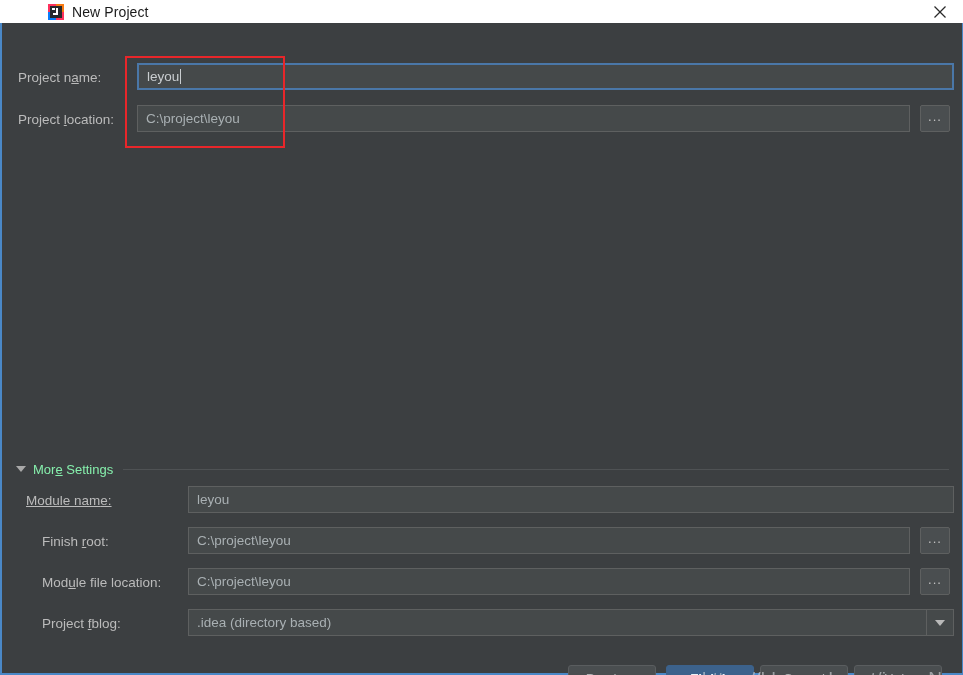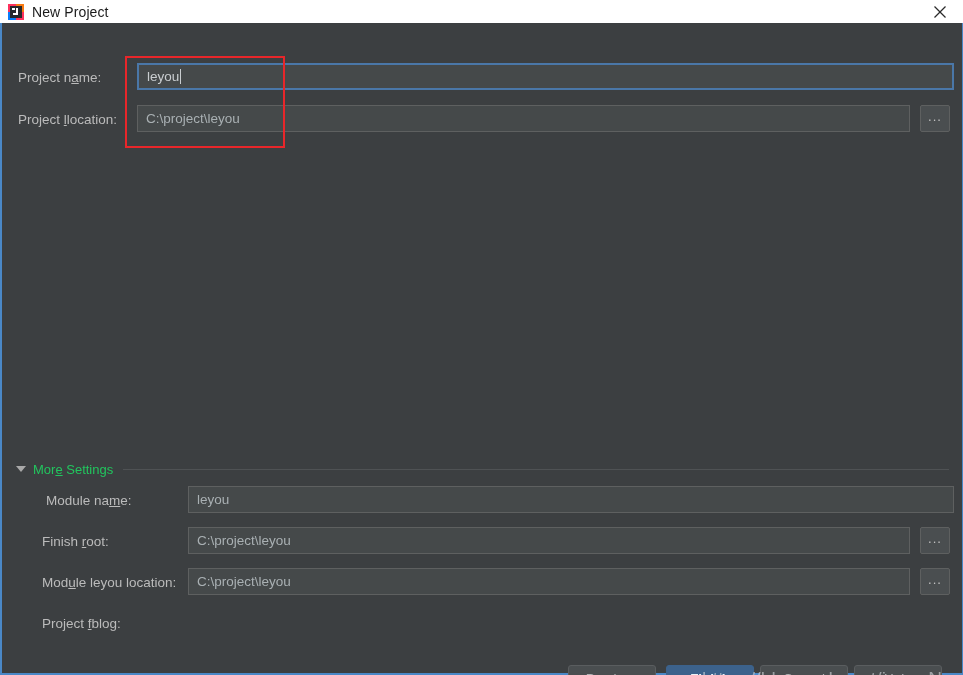--- a/index.html
+++ b/index.html
@@ -25,20 +25,21 @@
   }
   .titlebar {
     position: absolute;
     left: 0; top: 0;
     width: 963px;
     height: 23px;
     background: #ffffff;
     display: flex;
     align-items: center;
     box-sizing: border-box;
+    padding-left: 40px;
   }
   .title-icon {
     width: 16px; height: 16px;
     margin-left: 8px;
     margin-right: 8px;
     position: relative;
     flex: none;
   }
   .title-icon .q {
     position: absolute;
@@ -211,36 +212,36 @@
   }
   .ms-arrow {
     width: 0; height: 0;
     border-left: 5px solid transparent;
     border-right: 5px solid transparent;
     border-top: 6px solid #a9a9a9;
     margin-right: 7px;
     flex: none;
   }
   .ms-label {
-    color: #22c55e;
+    color: #86efac;
     font-size: 13px;
     white-space: nowrap;
     flex: none;
   }
   .ms-label u { text-decoration: underline; }
   .ms-line {
     flex: 1;
     height: 1px;
     background: #4f5254;
     margin-left: 10px;
     margin-right: 2px;
   }
 
   .sub-label { position: absolute; }
-  .row-mod-name-label   { left: 44px; top: 470px; }
+  .row-mod-name-label   { left: 24px; top: 470px; text-decoration: underline; }
   .row-mod-name-input   { position: absolute; left: 186px; top: 463px; width: 766px; }
   .row-content-label    { left: 40px; top: 511px; }
   .row-content-input    { position: absolute; left: 186px; top: 504px; width: 722px; }
   .row-content-browse   { position: absolute; left: 918px; top: 504px; }
   .row-modfile-label    { left: 40px; top: 552px; }
   .row-modfile-input    { position: absolute; left: 186px; top: 545px; width: 722px; }
   .row-modfile-browse   { position: absolute; left: 918px; top: 545px; }
   .row-format-label     { left: 40px; top: 593px; }
   .row-format-select    { position: absolute; left: 186px; top: 586px; width: 766px; }
 
@@ -342,21 +343,21 @@
   <div class="frame-bottom"></div>
 
   <div class="body">
 
     <div class="field-label row-proj-name-label"><span>Project n</span><u>a</u><span>me:</span></div>
     <div class="text-input focused row-proj-name-input">
       <span>leyou</span>
         <span class="caret"></span>
     </div>
 
-    <div class="field-label row-proj-loc-label"><span>Project </span><u>l</u><span>location:</span></div>
+    <div class="field-label row-proj-loc-label"><span>Project </span><u>l</u><span>ocation:</span></div>
     <div class="text-input row-proj-loc-input">
       <span>C:\project\leyou</span>
     </div>
     <div class="browse-btn row-proj-loc-browse">
       <span class="dots">...</span>
     </div>
 
     <div class="annotation-rect"></div>
 
     <div class="more-settings">
@@ -371,29 +372,35 @@
     </div>
 
     <div class="field-label sub-label row-content-label"><span>Finish </span><u>r</u><span>oot:</span></div>
     <div class="text-input row-content-input">
       <span>C:\project\leyou</span>
     </div>
     <div class="browse-btn row-content-browse">
       <span class="dots">...</span>
     </div>
 
-    <div class="field-label sub-label row-modfile-label"><span>Mod</span><u>u</u><span>le leyou location:</span></div>
+    <div class="field-label sub-label row-modfile-label"><span>Mod</span><u>u</u><span>le file location:</span></div>
     <div class="text-input row-modfile-input">
       <span>C:\project\leyou</span>
     </div>
     <div class="browse-btn row-modfile-browse">
       <span class="dots">...</span>
     </div>
 
     <div class="field-label sub-label row-format-label"><span>Project </span><u>f</u><span>blog:</span></div>
+    <div class="select-input row-format-select">
+      <span>.idea (directory based)</span>
+      <span class="select-arrow-box">
+        <span class="select-arrow"></span>
+      </span>
+    </div>
 
     <div class="btn btn-secondary btn-previous">Previous</div>
     <div class="btn btn-primary btn-finish">Finish</div>
     <div class="btn btn-secondary btn-cancel">Cancel</div>
     <div class="btn btn-secondary btn-help">Help</div>
 
     <div class="watermark">https://blog.csdn.net/java_New_</div>
 
   </div>
 </div>

